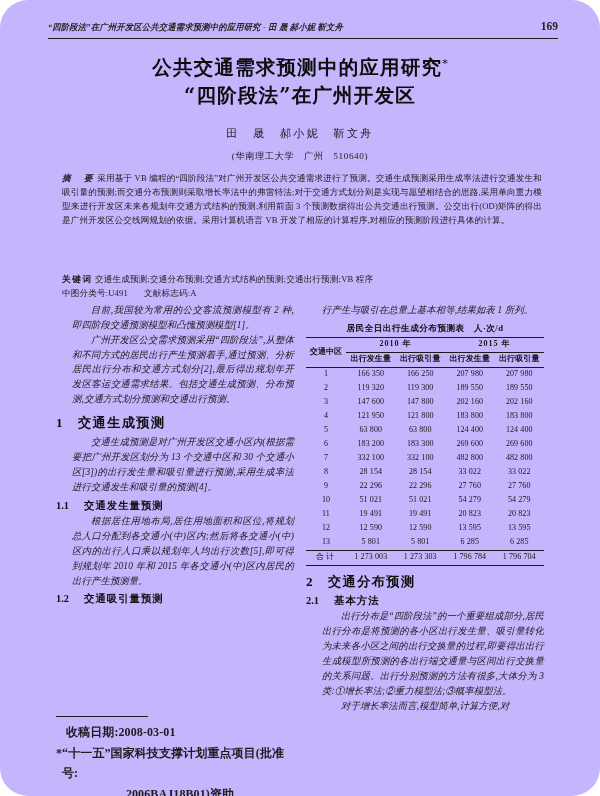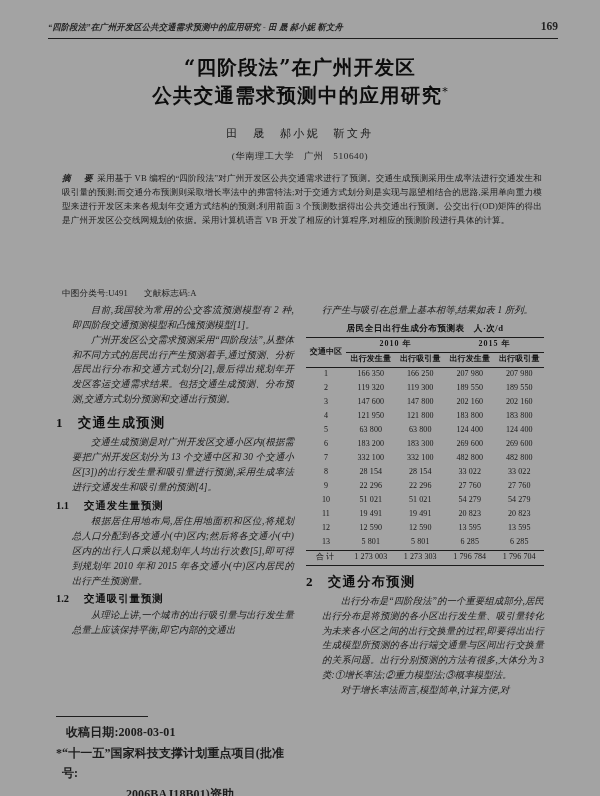--- a/index.html
+++ b/index.html
@@ -11,21 +11,22 @@
     width: 600px;
     height: 796px;
     font-family: "Liberation Serif", "DejaVu Serif", serif;
     color: #1b1b1b;
     position: relative;
     overflow: hidden;
   }
   .page {
     position: absolute;
     inset: 0;
-    background: #a3a3a3;
+    background: #c4b5fd;
+    border-radius: 28px;
   }
 
   
   .runhead {
     position: absolute;
     left: 48px;
     right: 42px;
     top: 20px;
     height: 18px;
     display: flex;
@@ -236,32 +237,36 @@
 
 <div class="page">
 
   <div class="runhead">
     <div class="runhead-text">“四阶段法”在广州开发区公共交通需求预测中的应用研究 - 田 晟 郝小妮 靳文舟</div>
     <div class="runhead-page">169</div>
   </div>
   <div class="rule-top"></div>
 
   <div class="title">
-    <div>“四阶段法”在广州开发区</div>
     <div>
       <span>公共交通需求预测中的应用研究</span><span class="star">*</span>
     </div>
+    <div>“四阶段法”在广州开发区</div>
   </div>
 
   <div class="authors">田　晟　郝小妮　靳文舟</div>
   <div class="affil">(华南理工大学　广州　510640)</div>
 
   <div class="abstract">
     <span class="lbl">摘　要</span>
     <span>采用基于 VB 编程的“四阶段法”对广州开发区公共交通需求进行了预测。交通生成预测采用生成率法进行交通发生和吸引量的预测;而交通分布预测则采取增长率法中的弗雷特法;对于交通方式划分则是实现与愿望相结合的思路,采用单向重力模型来进行开发区未来各规划年交通方式结构的预测;利用前面 3 个预测数据得出公共交通出行预测。公交出行(OD)矩阵的得出是广州开发区公交线网规划的依据。采用计算机语言 VB 开发了相应的计算程序,对相应的预测阶段进行具体的计算。</span>
+  </div>
+  <div class="kw">
+    <span class="lbl">关键词</span>
+    <span>交通生成预测;交通分布预测;交通方式结构的预测;交通出行预测;VB 程序</span>
   </div>
   <div class="clsline">
     <span>中图分类号:</span><span>U491</span><span class="gap"></span><span>文献标志码:</span><span>A</span>
   </div>
 
   <div class="col col-left">
     <p class="para">目前,我国较为常用的公交客流预测模型有 2 种,即四阶段交通预测模型和凸愧预测模型[1]。</p>
     <p class="para">广州开发区公交需求预测采用“四阶段法”,从整体和不同方式的居民出行产生预测着手,通过预测、分析居民出行分布和交通方式划分[2],最后得出规划年开发区客运交通需求结果。包括交通生成预测、分布预测,交通方式划分预测和交通出行预测。</p>
 
     <h2 class="sec">
@@ -270,21 +275,20 @@
     <p class="para">交通生成预测是对广州开发区交通小区内(根据需要把广州开发区划分为 13 个交通中区和 30 个交通小区[3])的出行发生量和吸引量进行预测,采用生成率法进行交通发生和吸引量的预测[4]。</p>
 
     <h3 class="sub">
       <span class="num">1.1</span><span>交通发生量预测</span>
     </h3>
     <p class="para">根据居住用地布局,居住用地面积和区位,将规划总人口分配到各交通小(中)区内;然后将各交通小(中)区内的出行人口乘以规划年人均出行次数[5],即可得到规划年 2010 年和 2015 年各交通小(中)区内居民的出行产生预测量。</p>
 
     <h3 class="sub">
       <span class="num">1.2</span><span>交通吸引量预测</span>
     </h3>
-    <p class="para">从理论上讲,一个城市的出行吸引量与出行发生量总量上应该保持平衡,即它内部的交通出</p>
   </div>
 
   <div class="col col-right">
     <p class="para cont">行产生与吸引在总量上基本相等,结果如表 1 所列。</p>
 
     <div class="tbl-wrap">
       <div class="tbl-cap">居民全日出行生成分布预测表　人·次/d</div>
 
       <table class="data">
         <thead>
@@ -399,20 +403,23 @@
             <td>1 796 784</td>
             <td>1 796 704</td>
           </tr>
         </tbody>
       </table>
     </div>
 
     <h2 class="sec">
       <span class="num">2</span><span>交通分布预测</span>
     </h2>
+    <h3 class="sub">
+      <span class="num">2.1</span><span>基本方法</span>
+    </h3>
     <p class="para">出行分布是“四阶段法”的一个重要组成部分,居民出行分布是将预测的各小区出行发生量、吸引量转化为未来各小区之间的出行交换量的过程,即要得出出行生成模型所预测的各出行端交通量与区间出行交换量的关系问题。出行分别预测的方法有很多,大体分为 3 类:①增长率法;②重力模型法;③概率模型法。</p>
     <p class="para">对于增长率法而言,模型简单,计算方便,对</p>
   </div>
 
   <div class="fn-rule"></div>
   <div class="footnote">
     <div class="fn-item">
       <span>收稿日期:</span><span>2008-03-01</span>
     </div>
     <div class="fn-item star">

